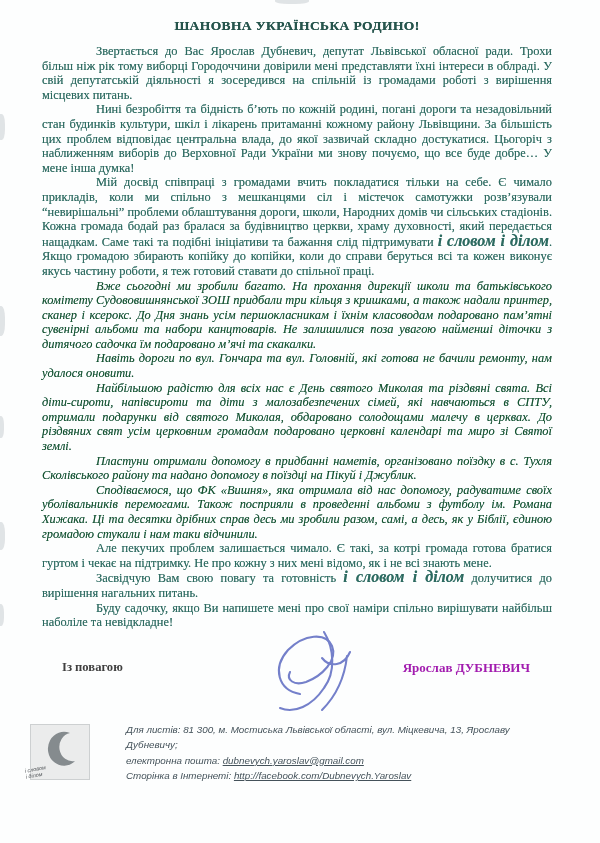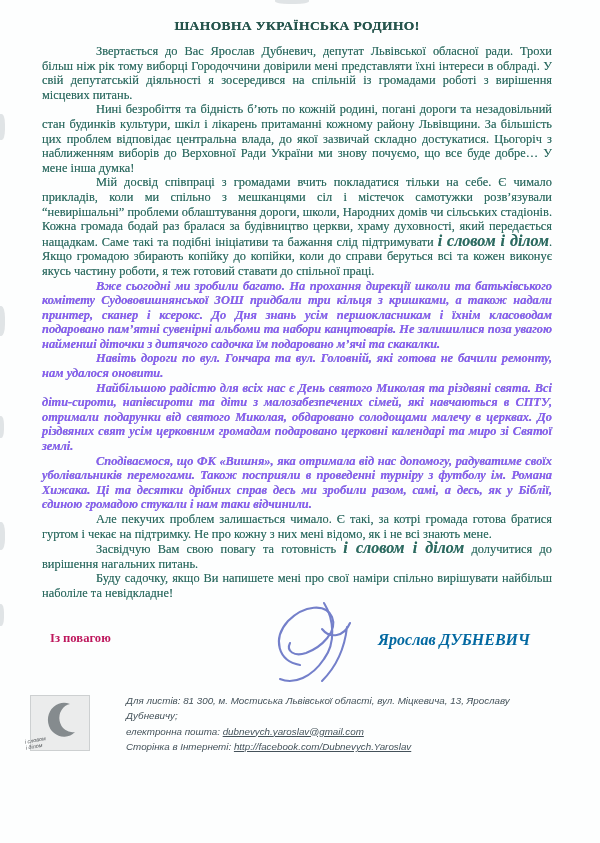--- a/index.html
+++ b/index.html
@@ -28,42 +28,42 @@
   p.body{
     margin:0;
     text-align:justify;
     text-indent:54px;
     font-size:12.4px;
     line-height:14.6px;
     text-shadow:0 0 .3px rgba(44,106,96,.6);
   }
   p.body.bi{
     font-style:italic;
-    font-weight:700;
-    color:#8b5cf6;
+    font-weight:400;
+    color:#14532d;
     text-shadow:0 0 .3px rgba(37,95,102,.6);
   }
   .slogan{
     font-family:Liberation Serif, serif;
     font-weight:700;
     font-style:italic;
     font-size:16px;
   }
   .sig-row{
     position:relative;
     height:64px;
     margin-top:16px;
   }
   .sig-closing{
-    position:absolute;left:8px;top:14px;
-    font-weight:700;font-size:12.6px;color:#be185d;
+    position:absolute;left:20px;top:14px;
+    font-weight:700;font-size:12.6px;color:#404040;
   }
   .sig-name{
     position:absolute;right:22px;top:14px;
-    font-weight:700;font-style:italic;font-size:16px;color:#0369a1;
+    font-weight:700;font-size:13px;color:#a21caf;
   }
   .sig-scribble{position:absolute;left:222px;top:-18px;}
   .footer{
     display:flex;
     align-items:flex-start;
     gap:36px;
     margin-top:10px;
     margin-left:-12px;
   }
   .stamp{
@@ -107,21 +107,22 @@
   <div class="scan-artifact" style="left:275px;top:-3px;width:34px;height:7px;"></div>
 
   <h1 class="title">ШАНОВНА УКРАЇНСЬКА РОДИНО!</h1>
 
   <p class="body">Звертається до Вас Ярослав Дубневич, депутат Львівської обласної ради. Трохи більш ніж рік тому виборці Городоччини довірили мені представляти їхні інтереси в облраді. У свій депутатській діяльності я зосередився на спільній із громадами роботі з вирішення місцевих питань.</p>
   <p class="body">Нині безробіття та бідність б’ють по кожній родині, погані дороги та незадовільний стан будинків культури, шкіл і лікарень притаманні кожному району Львівщини. За більшість цих проблем відповідає центральна влада, до якої зазвичай складно достукатися. Цьогоріч з наближенням виборів до Верховної Ради України ми знову почуємо, що все буде добре… У мене інша думка!</p>
   <p class="body"><span>Мій досвід співпраці з громадами вчить покладатися тільки на себе. Є чимало прикладів, коли ми спільно з мешканцями сіл і містечок самотужки розв’язували “невирішальні” проблеми облаштування дороги, школи, Народних домів чи сільських стадіонів. Кожна громада бодай раз бралася за будівництво церкви, храму духовності, який передається нащадкам. Саме такі та подібні ініціативи та бажання слід підтримувати </span><span class="slogan">і словом і ділом</span><span>. Якщо громадою збирають копійку до копійки, коли до справи беруться всі та кожен виконує якусь частину роботи, я теж готовий ставати до спільної праці.</span></p>
   <p class="body bi">Вже сьогодні ми зробили багато. На прохання дирекції школи та батьківського комітету Судововишнянської ЗОШ придбали три кільця з кришками, а також надали принтер, сканер і ксерокс. До Дня знань усім першокласникам і їхнім класоводам подаровано пам’ятні сувенірні альбоми та набори канцтоварів. Не залишилися поза увагою найменші діточки з дитячого садочка їм подаровано м’ячі та скакалки.</p>
   <p class="body bi">Навіть дороги по вул. Гончара та вул. Головній, які готова не бачили ремонту, нам удалося оновити.</p>
   <p class="body bi">Найбільшою радістю для всіх нас є День святого Миколая та різдвяні свята. Всі діти-сироти, напівсироти та діти з малозабезпечених сімей, які навчаються в СПТУ, отримали подарунки від святого Миколая, обдаровано солодощами малечу в церквах. До різдвяних свят усім церковним громадам подаровано церковні календарі та миро зі Святої землі.</p>
-  <p class="body bi">Сподіваємося, що ФК «Вишня», яка отримала від нас допомогу, радуватиме своїх уболівальників перемогами. Також посприяли в проведенні турніру з футболу ім. Романа Хижака. Ці та десятки дрібних справ десь ми зробили разом, самі, а десь, як у Біблії, єдиною громадою стукали і нам таки відчинили.</p>
+  <p class="body bi">Пластуни отримали допомогу в придбанні наметів, організовано поїздку в с. Тухля Сколівського району та надано допомогу в поїздці на Пікуй і Джублик.</p>
+  <p class="body bi">Сподіваємося, що ФК «Вишня», яка отримала від нас допомогу, радуватиме своїх уболівальників перемогами. Також посприяли в проведенні альбоми з футболу ім. Романа Хижака. Ці та десятки дрібних справ десь ми зробили разом, самі, а десь, як у Біблії, єдиною громадою стукали і нам таки відчинили.</p>
   <p class="body">Але пекучих проблем залишається чимало. Є такі, за котрі громада готова братися гуртом і чекає на підтримку. Не про кожну з них мені відомо, як і не всі знають мене.</p>
   <p class="body"><span>Засвідчую Вам свою повагу та готовність </span><span class="slogan">і словом і ділом</span><span> долучитися до вирішення нагальних питань.</span></p>
   <p class="body">Буду садочку, якщо Ви напишете мені про свої наміри спільно вирішувати найбільш наболіле та невідкладне!</p>
 
   <div class="sig-row">
     <span class="sig-closing">Із повагою</span>
     <svg class="sig-scribble" width="124" height="86" viewBox="0 0 124 86">
       <g fill="none" stroke="#6673c5" stroke-width="2.1" stroke-linecap="round" opacity="0.9">
         <path d="M36,66 C14,62 8,40 24,22 C40,6 62,4 68,18 C74,32 58,48 42,54 C30,58 22,52 26,44"></path>
         <path d="M60,4 C70,20 72,44 60,60 C48,78 30,86 16,80"></path>

